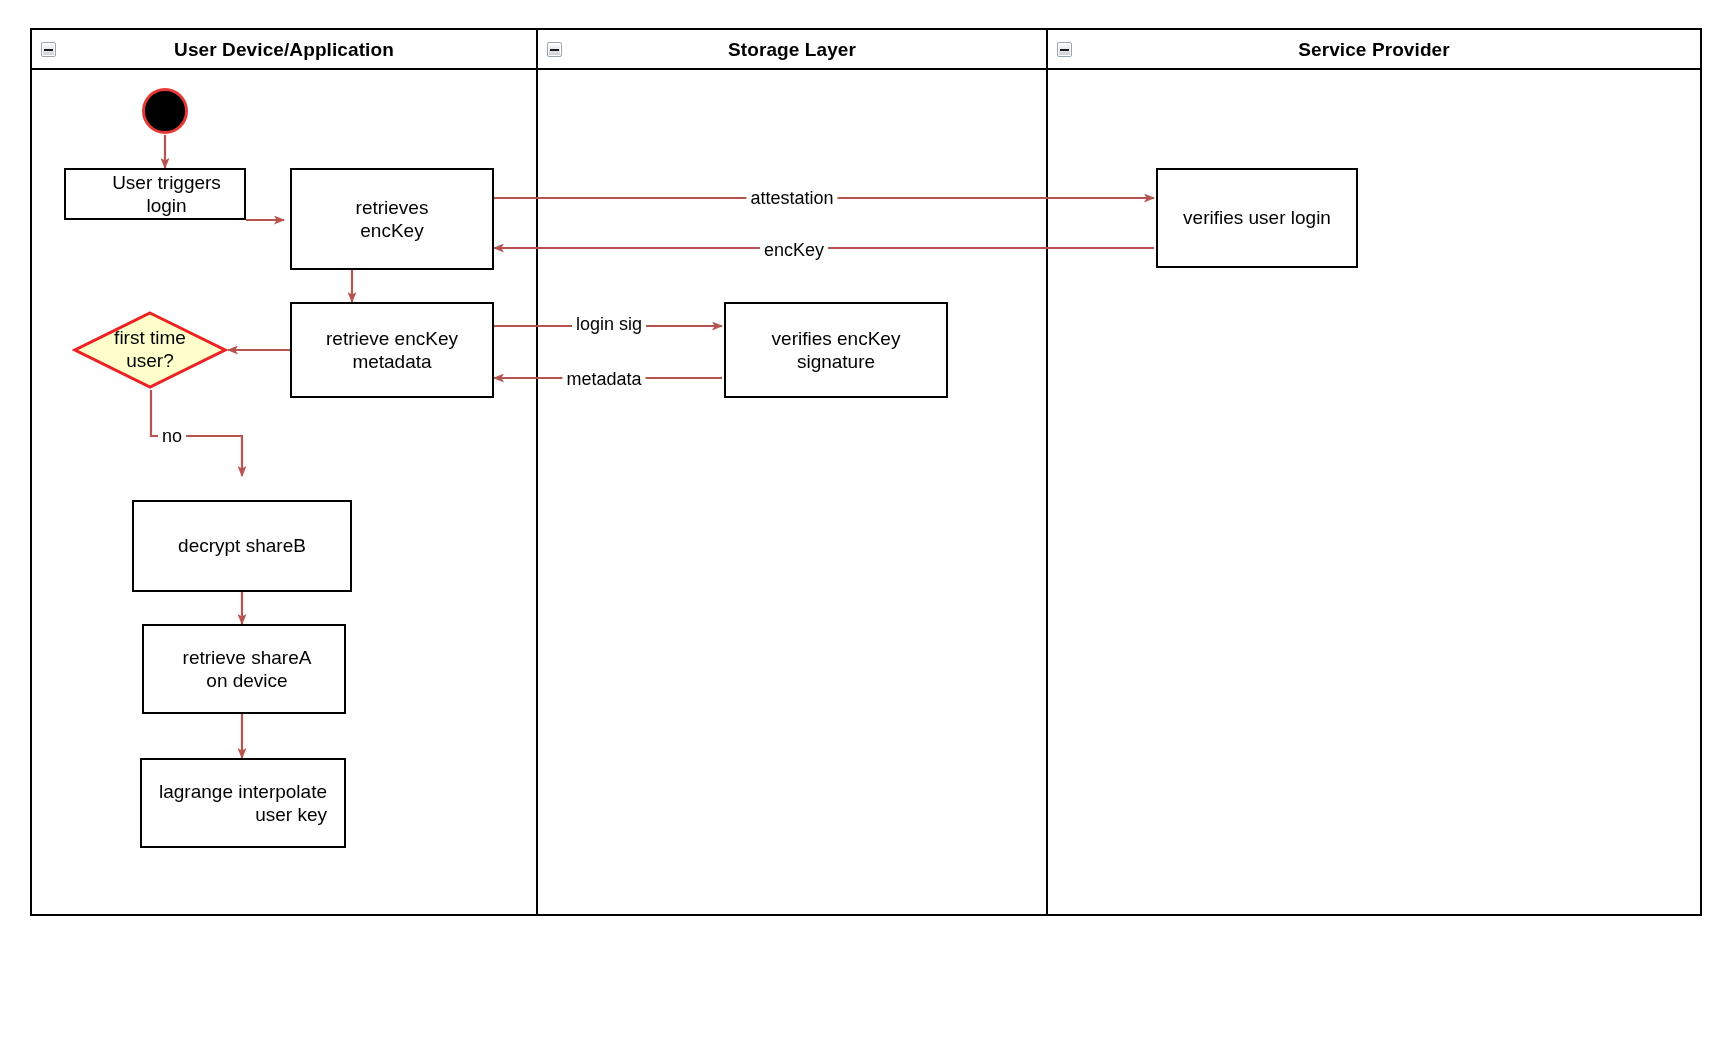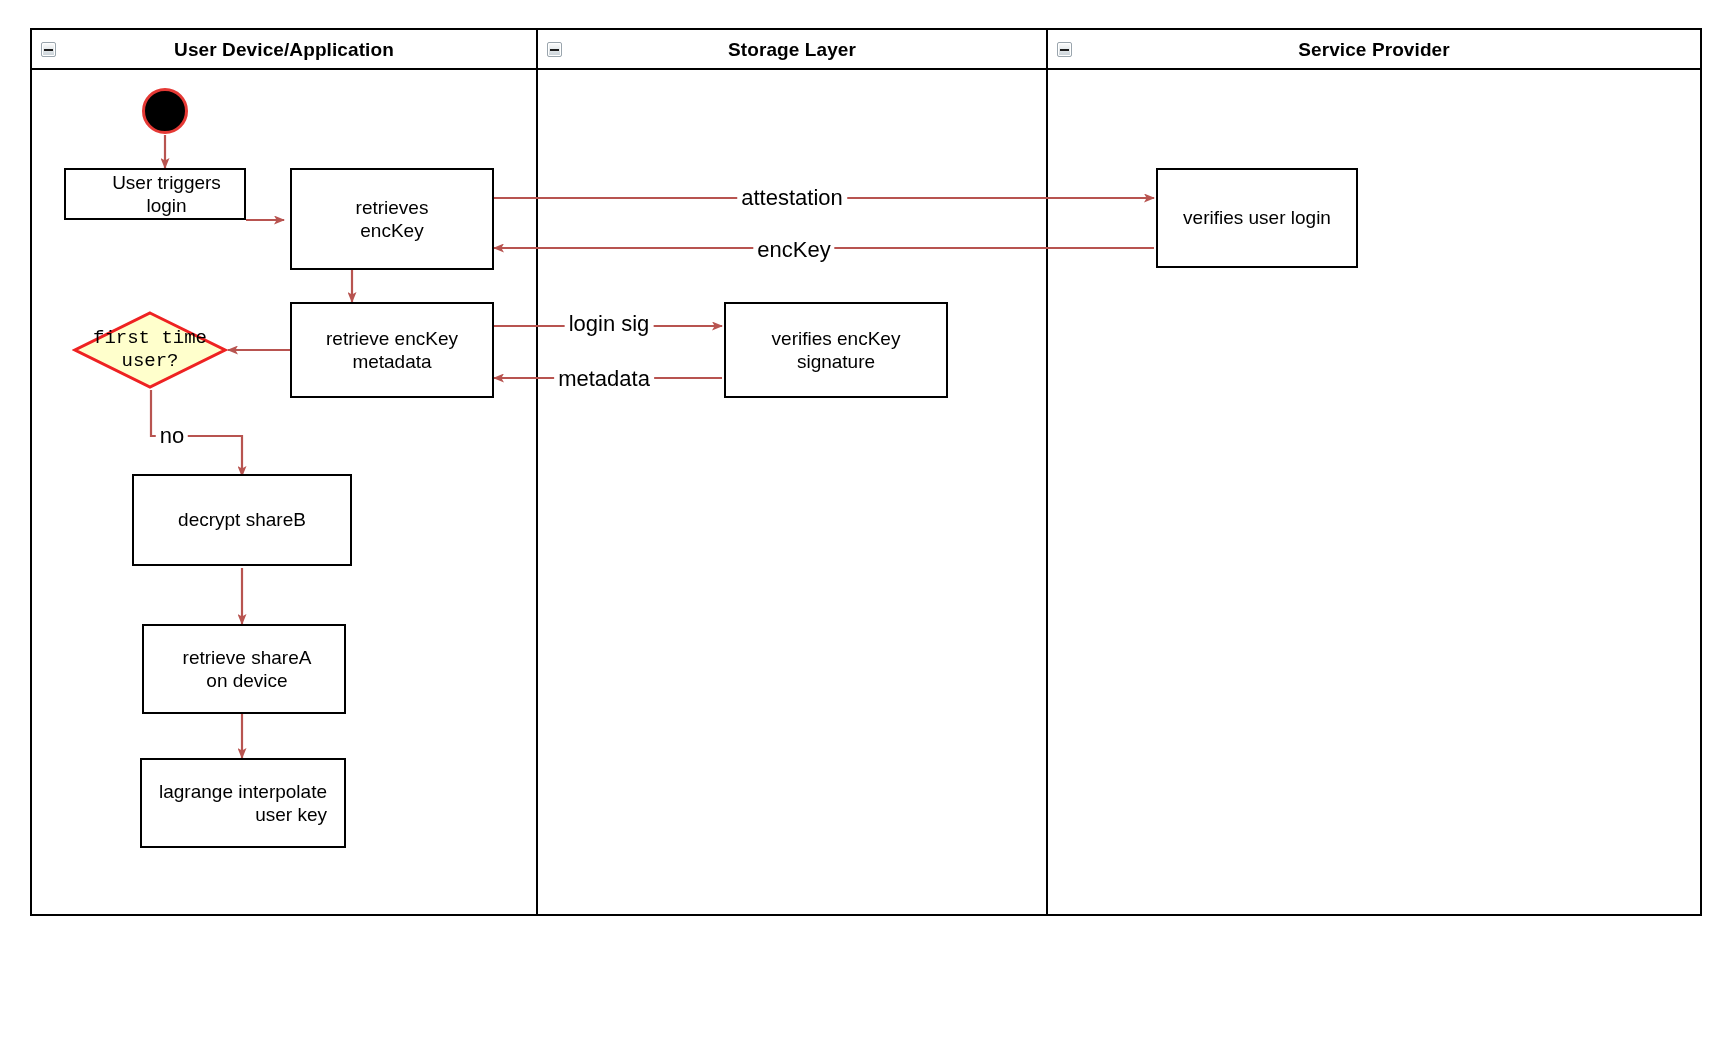--- a/index.html
+++ b/index.html
@@ -128,21 +128,21 @@
     position: absolute;
     left: 0;
     top: 0;
     width: 1672px;
     height: 888px;
     pointer-events: none;
   }
   .edge-label {
     position: absolute;
     background: #ffffff;
-    font-size: 22px;
+    font-size: 18px;
     color: #000000;
     line-height: 1;
     padding: 2px 4px;
     white-space: nowrap;
     transform: translate(-50%, -50%);
   }
 </style>
 </head>
 <body>
 
@@ -214,29 +214,29 @@
     <div class="node" style="left:258px; top:138px; width:204px; height:102px;">
       <span>retrieves
 encKey</span>
     </div>
 
     <div class="node" style="left:258px; top:272px; width:204px; height:96px;">
       <span>retrieve encKey
 metadata</span>
     </div>
 
-    <div class="decision" style="left:40px; top:280px; width:156px; height:80px;font-family:Liberation Mono, monospace;">
+    <div class="decision" style="left:40px; top:280px; width:156px; height:80px;">
       <svg width="156" height="80" viewBox="0 0 156 80">
         <polygon points="78,3 153,40 78,77 3,40" fill="#ffffcc" stroke="#ee2222" stroke-width="3"></polygon>
       </svg>
       <div class="dec-label">first time
 user?</div>
     </div>
 
-    <div class="node" style="left:100px; top:444px; width:220px; height:92px;justify-content:center;">
+    <div class="node" style="left:100px; top:470px; width:220px; height:92px;justify-content:center;">
       <span>decrypt shareB</span>
     </div>
 
     <div class="node" style="left:110px; top:594px; width:204px; height:90px;padding-left:12px;">
       <span>retrieve shareA
 on device</span>
     </div>
 
     <div class="node" style="left:108px; top:728px; width:206px; height:90px;text-align:right;">
       <span>lagrange interpolate

